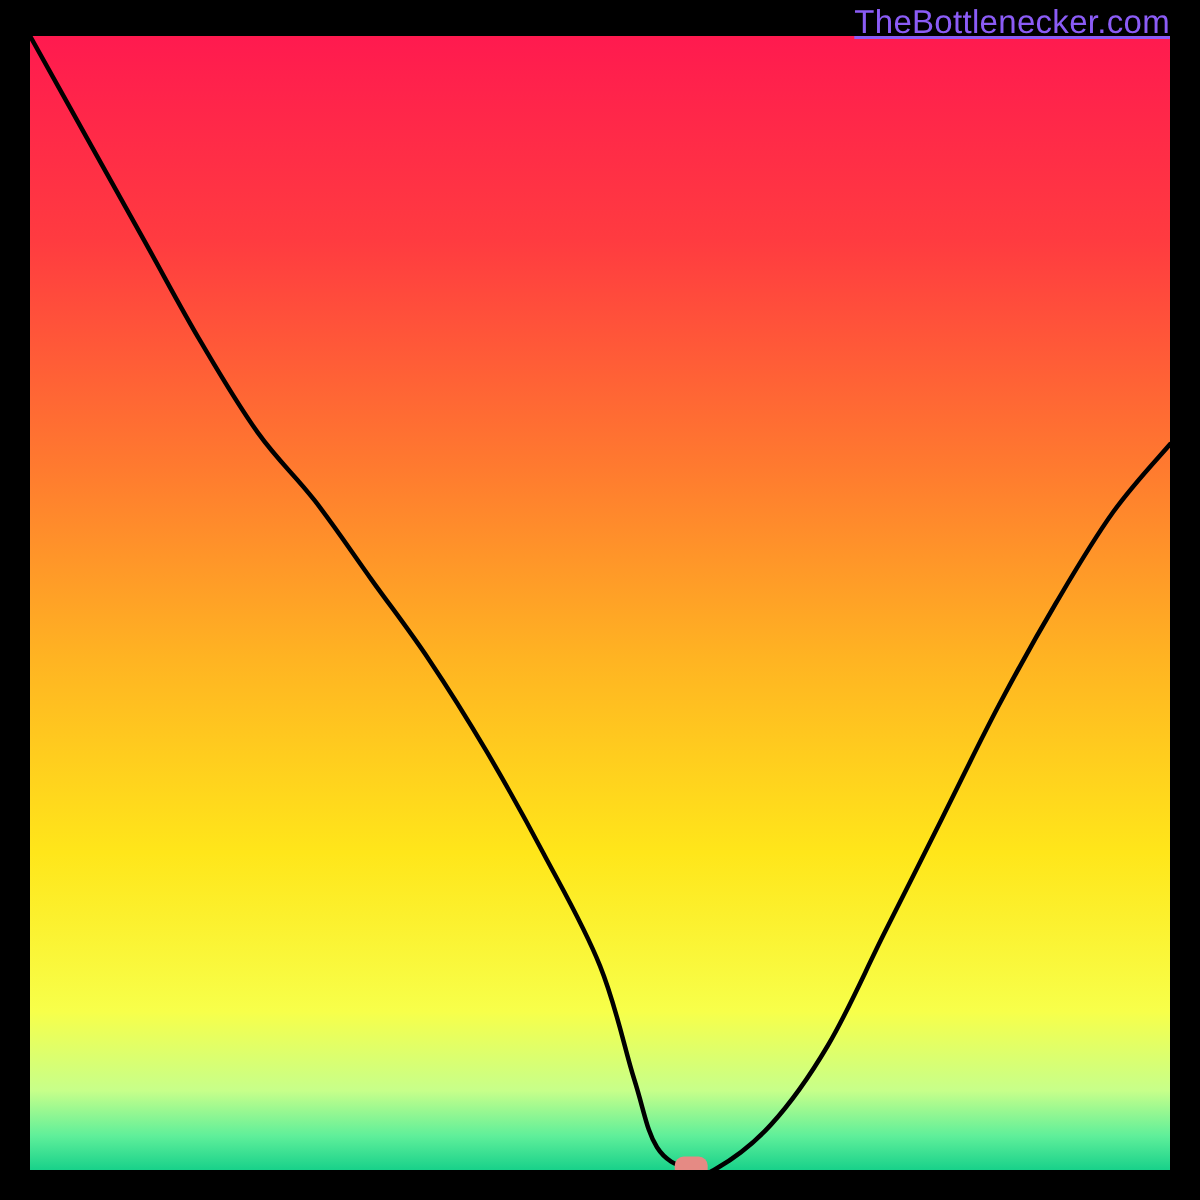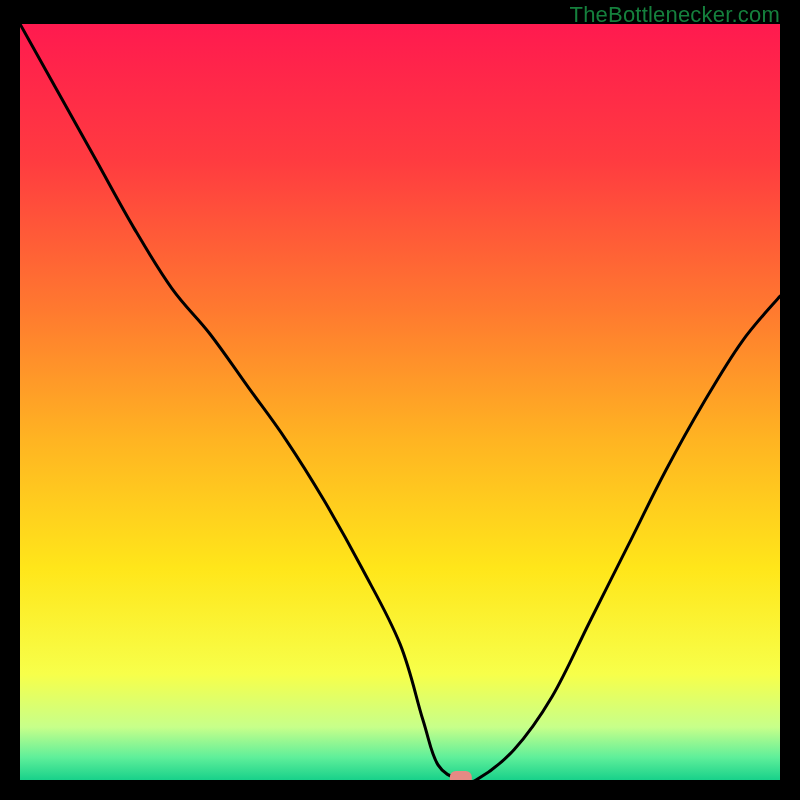--- a/index.html
+++ b/index.html
@@ -14,25 +14,26 @@
   .frame {
     position: relative;
     width: 800px;
     height: 800px;
     background: #000;
   }
   .watermark {
     position: absolute;
     top: 2px;
     right: 20px;
-    color: #15803d;
+    color: #8b5cf6;
     font-size: 22px;
     font-weight: 500;
     letter-spacing: 0.2px;
     z-index: 5;
+    text-decoration: underline;
   }
   .plot {
     position: absolute;
     left: 20px;
     top: 24px;
     width: 760px;
     height: 756px;
   }
   .plot svg {
     width: 100%;

